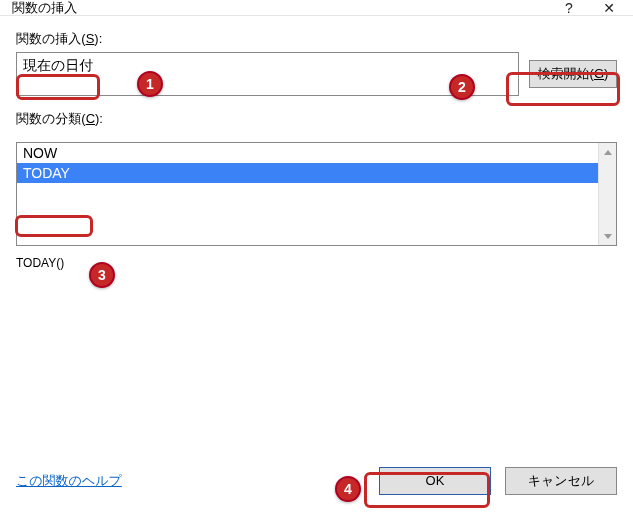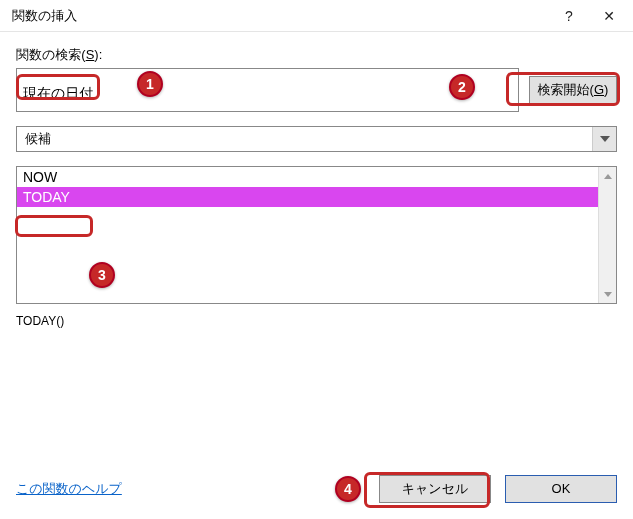--- a/index.html
+++ b/index.html
@@ -8,40 +8,40 @@
     padding: 0;
     font-family: "Meiryo UI", "Yu Gothic UI", sans-serif;
     font-size: 13px;
     background: #fff;
     width: 633px;
     height: 519px;
     overflow: hidden;
     color: #000;
   }
   .titlebar {
-    height: 32px;
+    height: 16px;
     display: flex;
     align-items: center;
     padding: 0 4px 0 12px;
     border-bottom: 1px solid #e5e5e5;
   }
   .titlebar .title { flex: 1; font-size: 13px; }
   .titlebar .btn {
     width: 40px; height: 28px;
     display: flex; align-items: center; justify-content: center;
     font-size: 14px; color: #222;
   }
   .content { padding: 14px 16px 0 16px; }
   .label { font-size: 13px; margin-bottom: 4px; display: block; }
   .u { text-decoration: underline; }
   .search-row { display: flex; align-items: flex-start; gap: 10px; margin-bottom: 14px; }
   .search-box {
     flex: 1; height: 44px;
     border: 1px solid #888; background: #fff;
-    padding: 16px 6px; position: relative;
+    padding: 4px 6px; position: relative;
   }
   .search-text {
     display: inline-block; font-size: 14px;
   }
   .go-btn {
     width: 88px; height: 28px;
     border: 1px solid #888; background: #e1e1e1;
     font-size: 13px; text-align: center; line-height: 26px;
     margin-top: 8px;
   }
@@ -52,45 +52,45 @@
   }
   .category-select .value { flex: 1; padding: 0 8px; font-size: 13px; }
   .category-select .arrow {
     width: 24px; height: 24px;
     display: flex; align-items: center; justify-content: center;
     border-left: 1px solid #ccc; background: #e5e5e5;
   }
   .listbox-wrap { position: relative; margin-bottom: 10px; }
   .listbox {
     border: 1px solid #888; background: #fff;
-    height: 138px; overflow: hidden;
+    height: 104px; overflow: hidden;
     position: relative;
   }
   .listbox .item {
     padding: 2px 6px; font-size: 14px;
   }
   .listbox .item.selected {
-    background: #d946ef; color: #fff;
+    background: #3b82f6; color: #fff;
   }
   .scrollbar {
     position: absolute; right: 0; top: 0; bottom: 0; width: 18px;
     background: #f0f0f0; border-left: 1px solid #ddd;
     display: flex; flex-direction: column; align-items: center;
   }
   .scrollbar .sbtn {
     width: 100%; height: 18px;
     display: flex; align-items: center; justify-content: center;
     color: #888; font-size: 10px;
   }
   .scrollbar .track { flex: 1; }
   .desc { margin-bottom: 40px; }
   .desc .syntax { font-size: 12px; margin-bottom: 6px; }
   .desc .text { font-size: 13px; line-height: 1.4; }
   .footer {
-    position: absolute; left: 0; right: 0; bottom: 0;
+    position: absolute; left: 0; right: 0; bottom: 8px;
     display: flex; align-items: center;
     padding: 12px 16px 16px 16px;
   }
   .help-link { color: #0a63c9; text-decoration: underline; font-size: 13px; cursor: pointer; }
   .footer-spacer { flex: 1; }
   .btn-main {
     width: 112px; height: 28px;
     border: 1px solid #888; background: #e1e1e1;
     font-size: 13px; text-align: center; line-height: 26px;
     margin-left: 14px;
@@ -121,40 +121,35 @@
 
   <div class="titlebar">
     <div class="title">関数の挿入</div>
     <div class="btn">?</div>
     <div class="btn">✕</div>
   </div>
 
   <div class="content">
 
     <div class="label">
-      <span>関数の検索(</span><span class="u">S</span><span>):</span>
+      <span>関数の挿入(</span><span class="u">S</span><span>):</span>
     </div>
 
     <div class="search-row">
       <div class="search-box">
         <span class="search-text">現在の日付</span>
       </div>
       <div class="go-btn">
         <span>検索開始(</span><span class="u">G</span><span>)</span>
       </div>
     </div>
 
     <div class="category-row">
-      <div class="category-select">
-        <div class="value">候補</div>
-        <div class="arrow">
-          <svg width="10" height="6" viewBox="0 0 10 6">
-              <path d="M0 0 L5 6 L10 0" fill="#555"></path>
-            </svg>
-        </div>
+      <div>
+        <span>関数の分類(</span><span class="u">C</span><span>):</span>
       </div>
     </div>
 
 
     <div class="listbox-wrap">
       <div class="listbox" id="listbox">
 
         <div class="item">NOW</div>
           <div class="item selected">TODAY</div>
           <div class="scrollbar">
@@ -175,22 +170,22 @@
 
     <div class="desc">
       <div class="syntax">TODAY()</div>
     </div>
 
   </div>
 
   <div class="footer">
     <span class="help-link">この関数のヘルプ</span>
     <div class="footer-spacer"></div>
+    <div class="btn-main primary">OK</div>
     <div class="btn-main">キャンセル</div>
-    <div class="btn-main primary">OK</div>
   </div>
 
   <div class="outline-red" style="left:16px; top:74px; width:84px; height:26px;"></div>
   <div class="outline-red" style="left:506px; top:72px; width:114px; height:34px;"></div>
   <div class="outline-red" style="left:15px; top:215px; width:78px; height:22px;"></div>
   <div class="outline-red" style="left:364px; top:472px; width:126px; height:36px;"></div>
 
   <div class="callout" style="left:137px; top:71px;">1</div>
   <div class="callout" style="left:449px; top:74px;">2</div>
   <div class="callout" style="left:89px; top:262px;">3</div>

